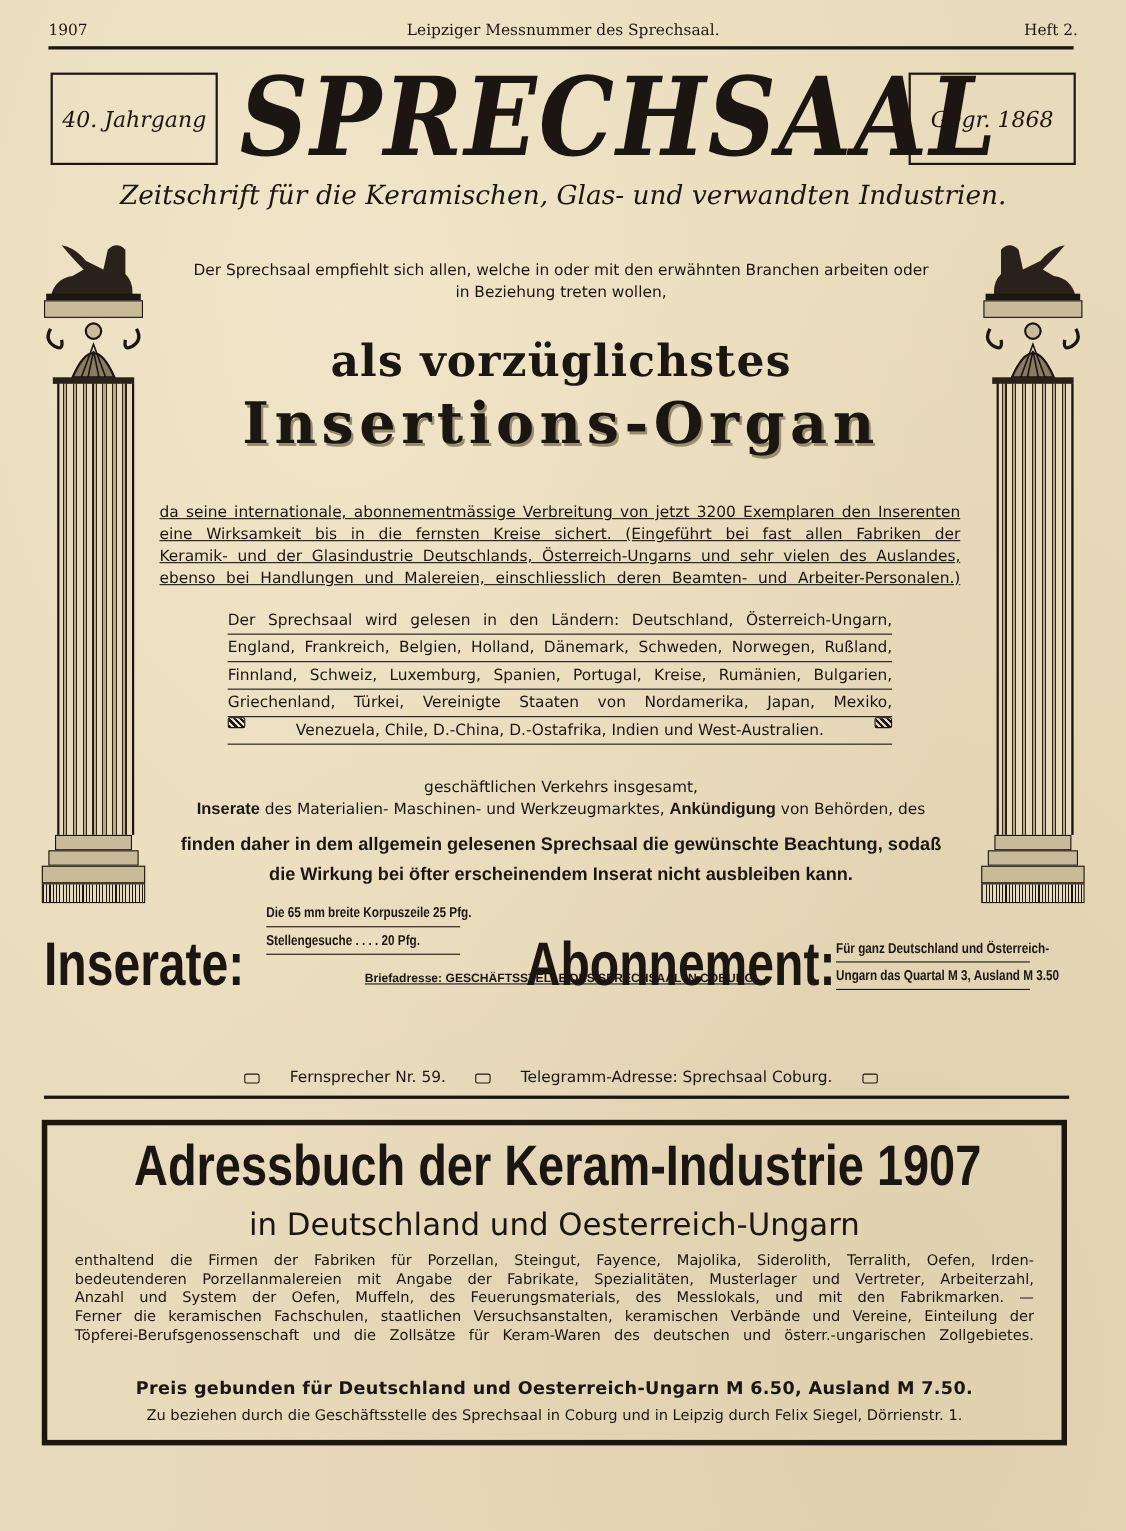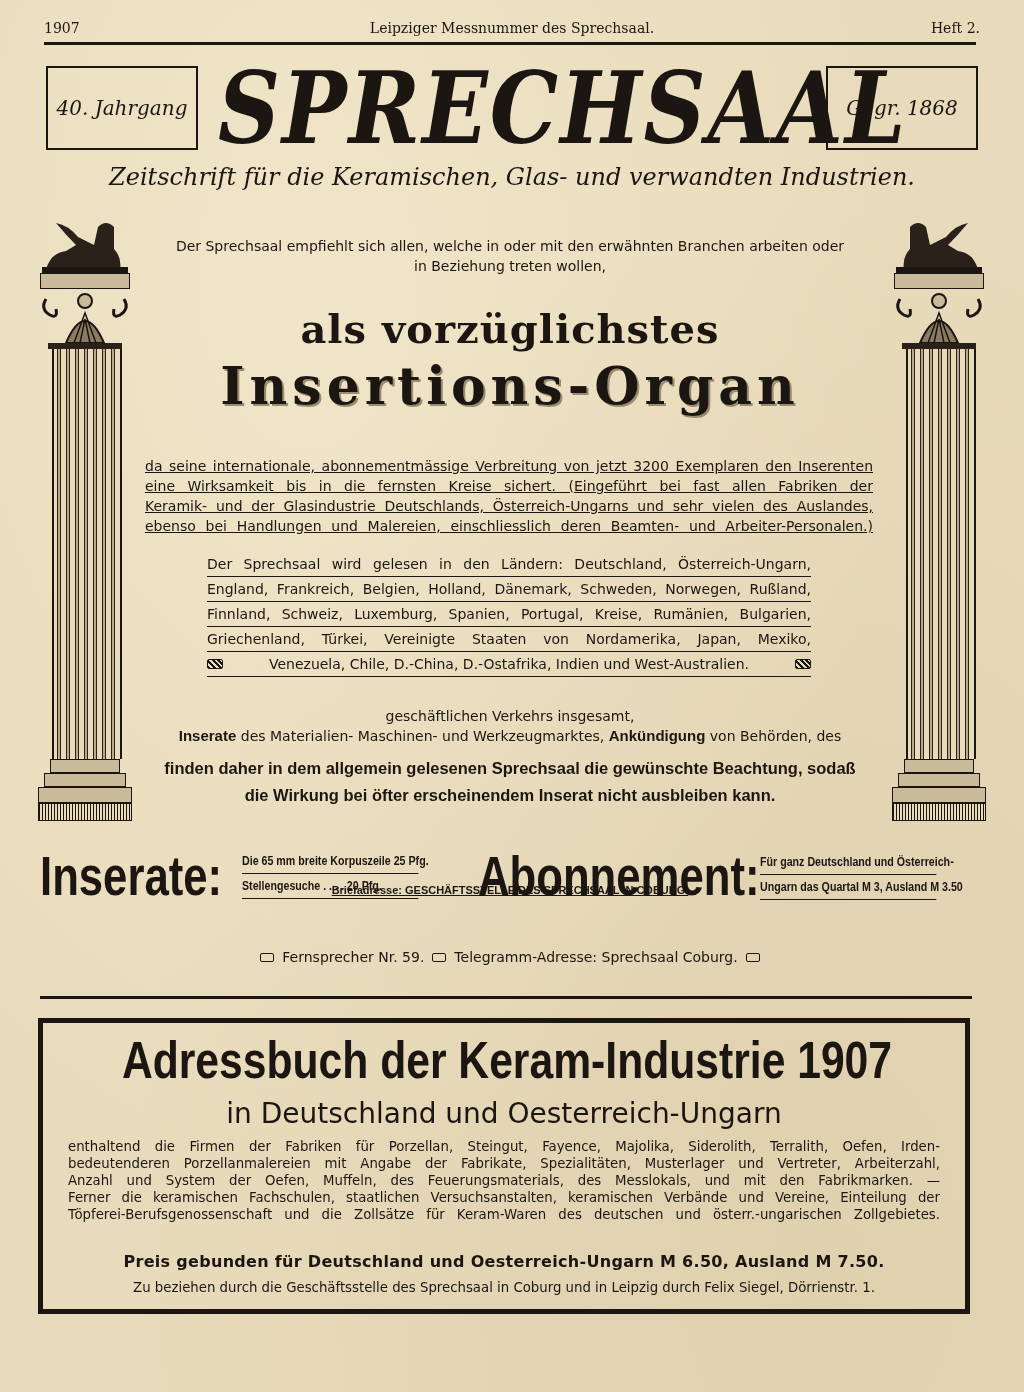--- a/index.html
+++ b/index.html
@@ -157,52 +157,52 @@
     <div class="just">eine Wirksamkeit bis in die fernsten Kreise sichert. (Eingeführt bei fast allen Fabriken der</div>
     <div class="just">Keramik- und der Glasindustrie Deutschlands, Österreich-Ungarns und sehr vielen des Auslandes,</div>
     <div class="just">ebenso bei Handlungen und Malereien, einschliesslich deren Beamten- und Arbeiter-Personalen.)</div>
   </div>
 
   <div class="abs countries">
     <div class="line">Der Sprechsaal wird gelesen in den Ländern: Deutschland, Österreich-Ungarn,</div>
     <div class="line">England, Frankreich, Belgien, Holland, Dänemark, Schweden, Norwegen, Rußland,</div>
     <div class="line">Finnland, Schweiz, Luxemburg, Spanien, Portugal, Kreise, Rumänien, Bulgarien,</div>
     <div class="line">Griechenland, Türkei, Vereinigte Staaten von Nordamerika, Japan, Mexiko,</div>
-    <div class="line" style="display:flex;align-items:center;justify-content:space-between;text-align:left;text-align-last:auto;">
+    <div class="line" style="display:flex;align-items:flex-start;justify-content:space-between;text-align:left;text-align-last:auto;">
       <span class="bullet"></span>
       <span>Venezuela, Chile, D.-China, D.-Ostafrika, Indien und West-Australien.</span>
       <span class="bullet"></span>
     </div>
   </div>
 
   <div class="abs center-text body-text" style="top:703px;">
     <div style="margin-top:3px;">geschäftlichen Verkehrs insgesamt,</div>
     <div>
       <b class="bold-cond" style="font-size:15px;">Inserate</b><span> des Materialien- Maschinen- und Werkzeugmarktes, </span><b class="bold-cond" style="font-size:15px;">Ankündigung</b><span> von Behörden, des</span>
     </div>
   </div>
 
   <div class="abs center-text bold-cond" style="top:755px;font-size:16.5px;line-height:27px;">
     <div>finden daher in dem allgemein gelesenen Sprechsaal die gewünschte Beachtung, sodaß</div>
     <div>die Wirkung bei öfter erscheinendem Inserat nicht ausbleiben kann.</div>
   </div>
 
   <div class="abs big-label" style="top:846px;left:40px;">Inserate:</div>
-  <div class="abs price-lines" style="top:849px;left:242px;width:215px;">
+  <div class="abs price-lines" style="top:818px;left:242px;width:215px;">
     <div class="pl">Die 65 mm breite Korpuszeile 25 Pfg.</div>
     <div class="pl">Stellengesuche . . . . 20 Pfg.</div>
   </div>
   <div class="abs big-label" style="top:846px;left:478px;">Abonnement:</div>
   <div class="abs price-lines" style="top:850px;left:760px;width:215px;">
     <div class="pl">Für ganz Deutschland und Österreich-</div>
     <div class="pl">Ungarn das Quartal M 3, Ausland M 3.50</div>
   </div>
 
   <div class="abs center-text bold-cond" style="top:884px;font-size:11px;text-decoration:underline;">Briefadresse: GESCHÄFTSSTELLE DES SPRECHSAAL IN COBURG.</div>
-  <div class="abs center-text body-text" style="top:947px;display:flex;justify-content:center;align-items:center;gap:8px;">
+  <div class="abs center-text body-text" style="top:970px;display:flex;justify-content:center;align-items:center;gap:27px;">
     <span class="bullet" style="display:inline-block;width:12px;height:7px;border:1.5px solid #1c1612;border-radius:2px;"></span>
     <span>Fernsprecher Nr. 59.</span>
     <span class="bullet" style="display:inline-block;width:12px;height:7px;border:1.5px solid #1c1612;border-radius:2px;"></span>
     <span>Telegramm-Adresse: Sprechsaal Coburg.</span>
     <span class="bullet" style="display:inline-block;width:12px;height:7px;border:1.5px solid #1c1612;border-radius:2px;"></span>
   </div>
 
   <div class="abs rule" style="top:996px;left:40px;width:932px;height:2.5px;"></div>
 
   <div class="abs ad-box"></div>

